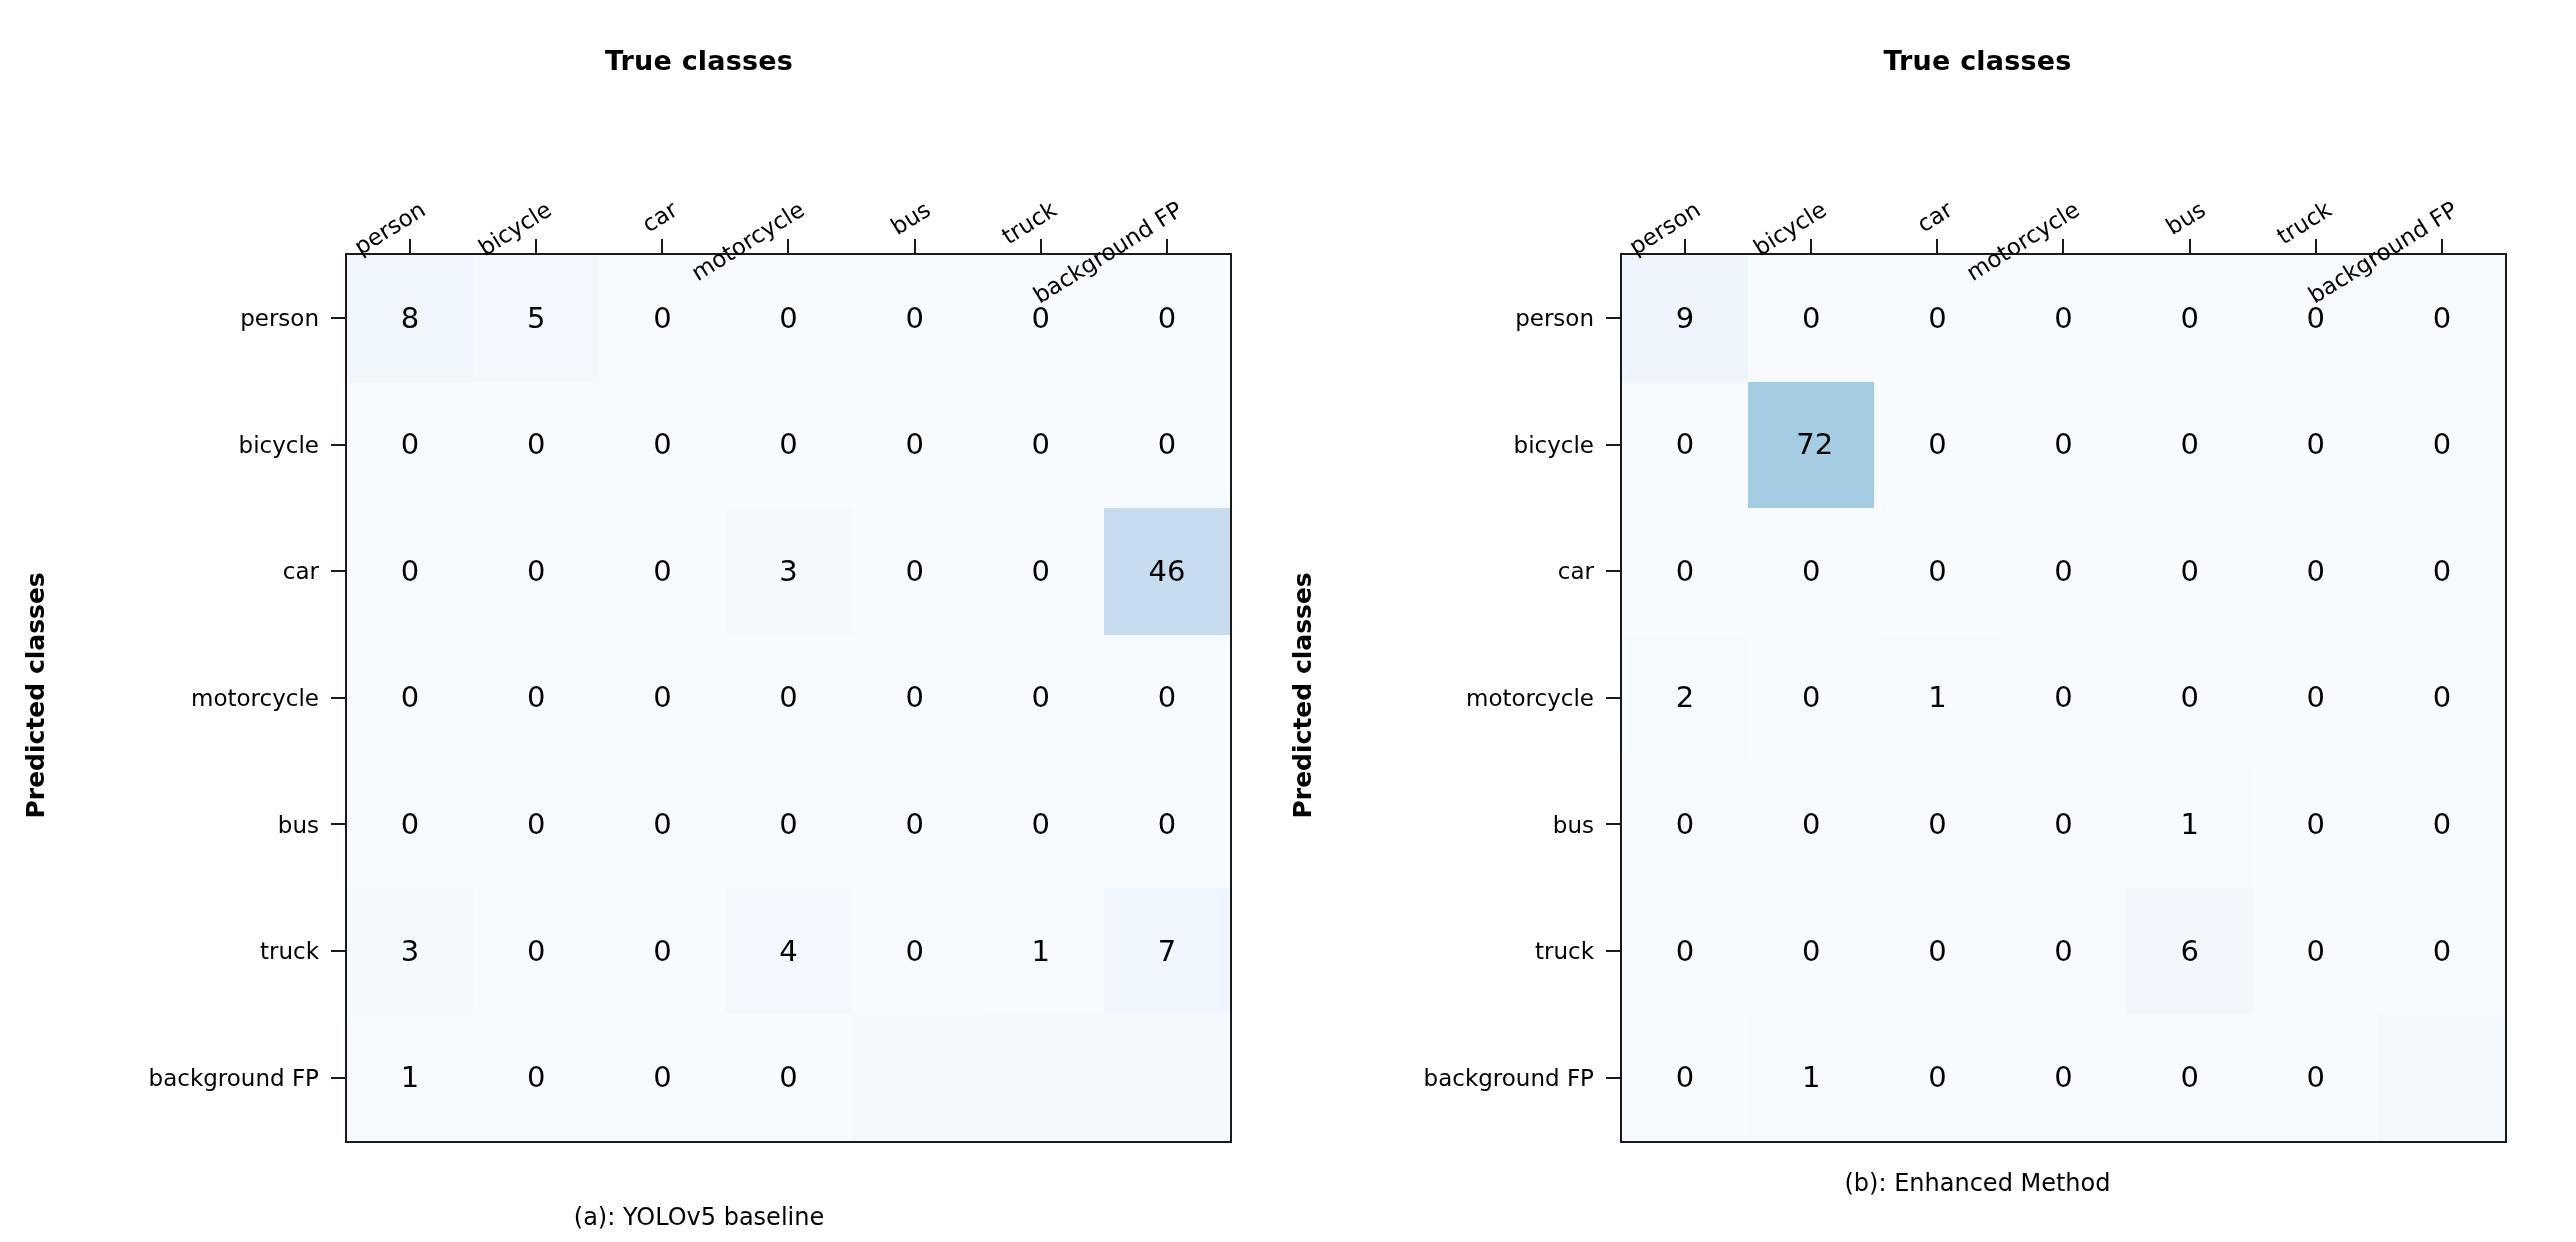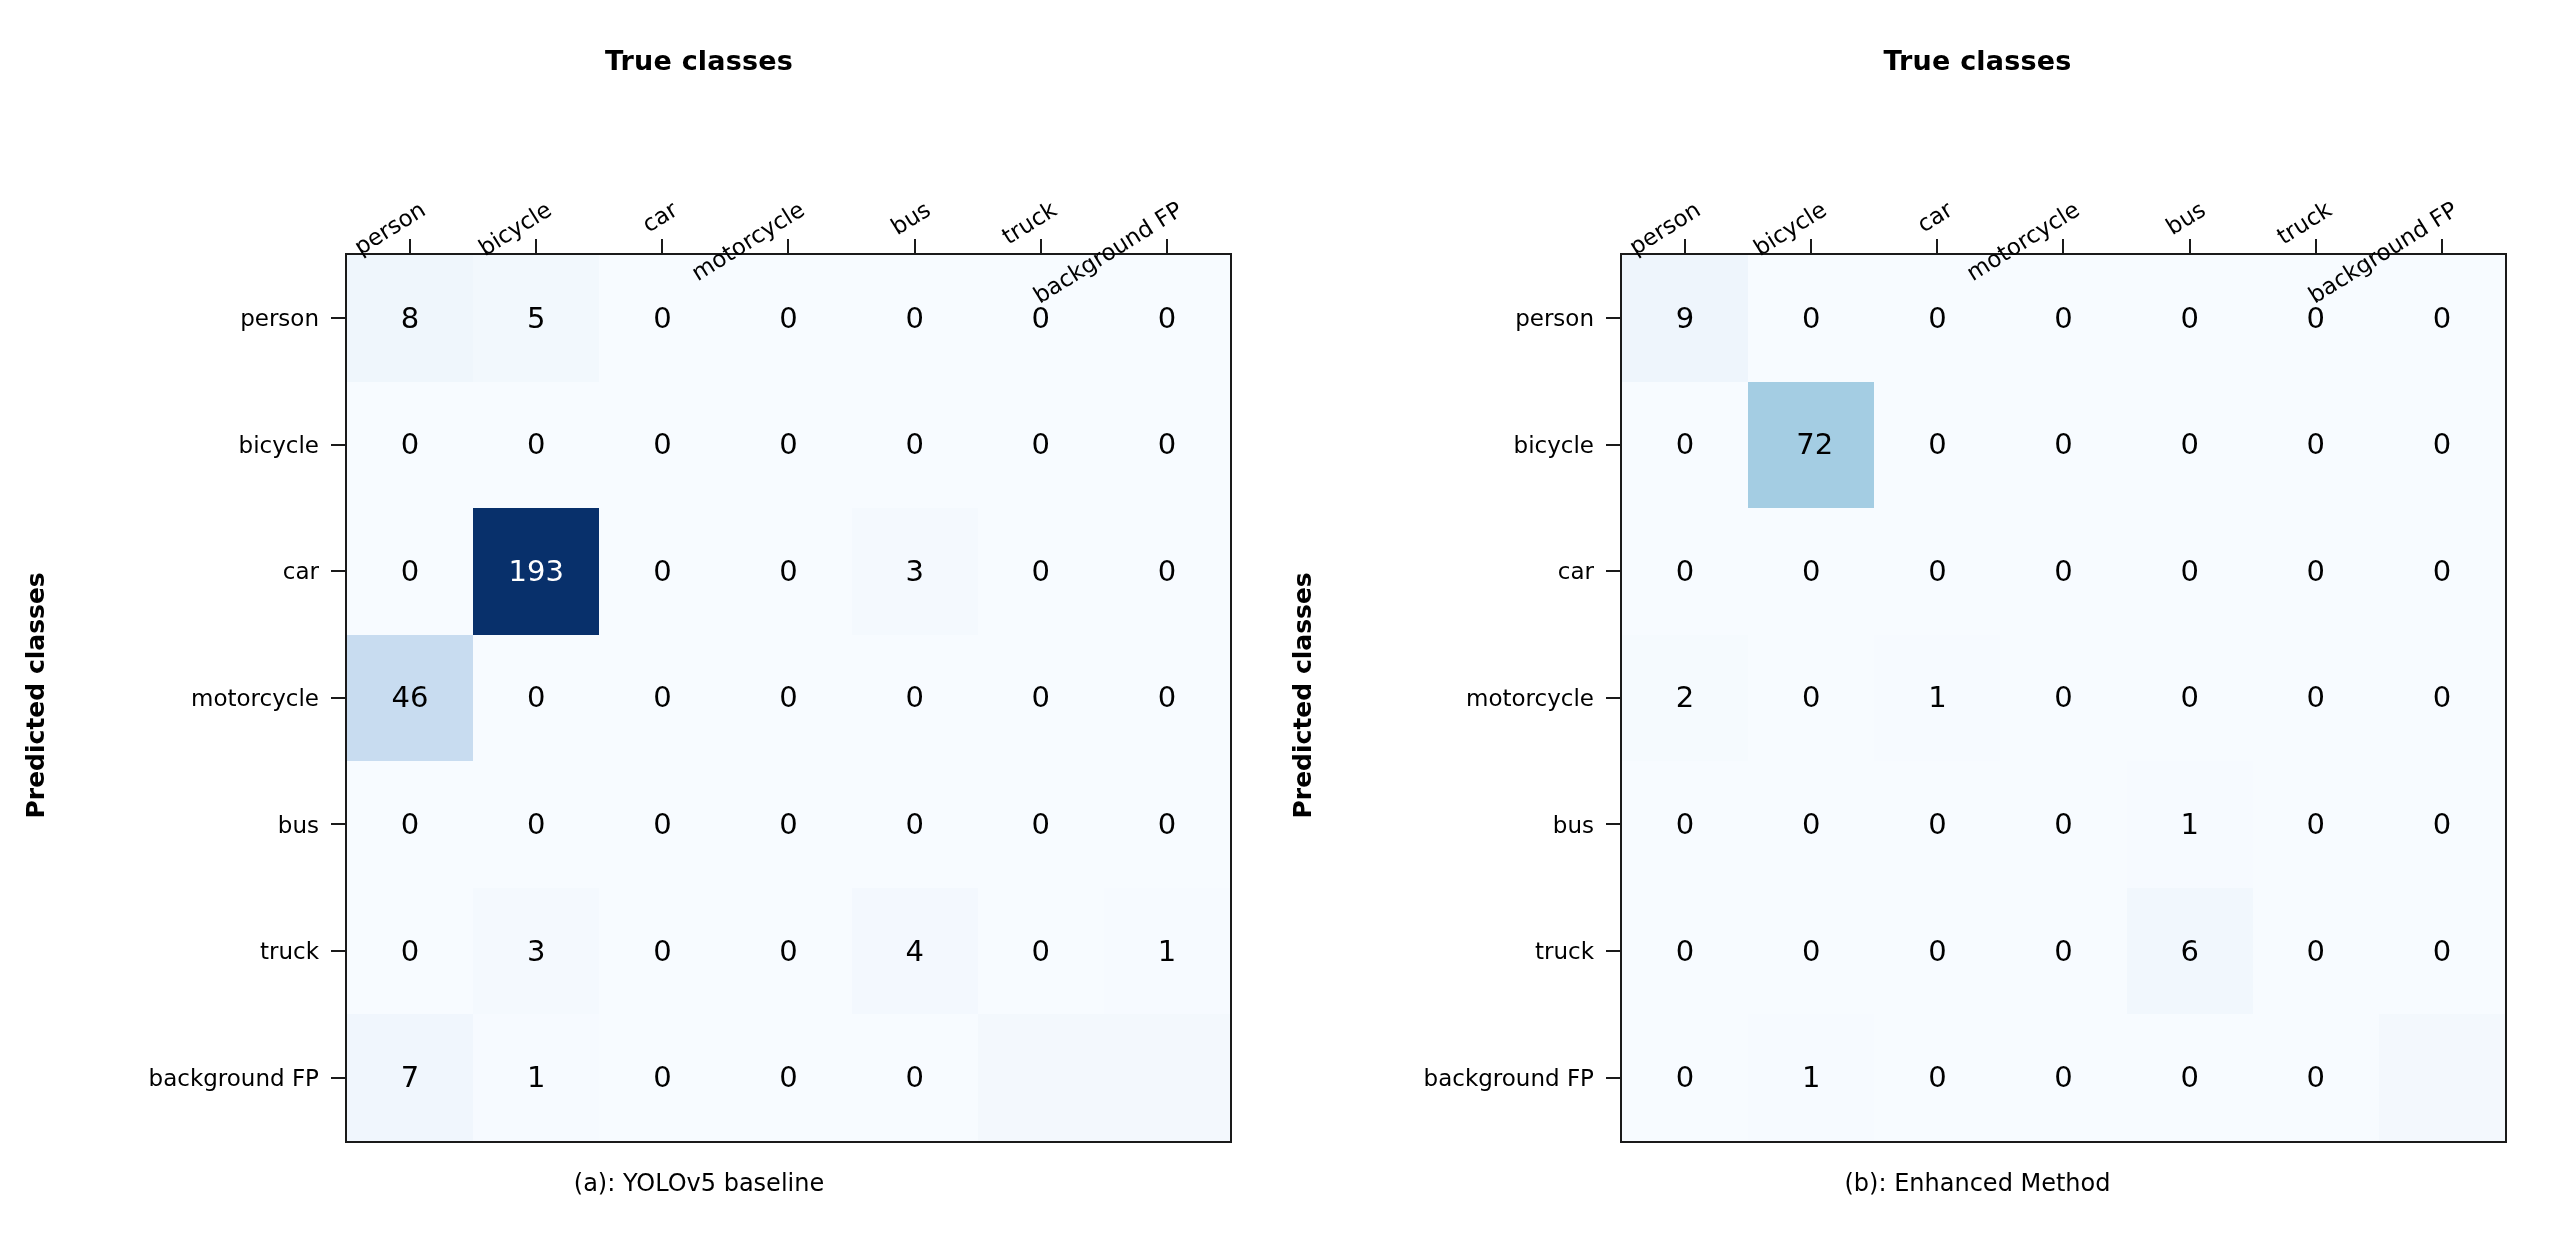--- a/index.html
+++ b/index.html
@@ -31,21 +31,21 @@
 
   
   .panel-caption{
     position:absolute;
     left:0;right:0;
     top:1169px;
     text-align:center;
     font-size:24px;
     color:#000;
   }
-  .panel.left .panel-caption{padding-left:110px;}
+  .panel.left .panel-caption{padding-left:110px;margin-top:34px;}
   .panel.right .panel-caption{padding-left:91px;}
 
   
   .ylabel{
     position:absolute;
     font-size:25px;
     font-weight:bold;
     color:#000;
     white-space:nowrap;
     transform-origin:50% 50%;
@@ -133,21 +133,20 @@
           <div class="cell" style="background: rgb(247, 251, 255);">0</div>
           <div class="cell" style="background: rgb(247, 251, 255);">0</div>
           <div class="cell" style="background: rgb(247, 251, 255);">0</div>
           <div class="cell" style="background: rgb(247, 251, 255);">0</div>
           <div class="cell" style="background: rgb(247, 251, 255);">0</div>
           <div class="cell" style="background: rgb(247, 251, 255);">0</div>
           <div class="cell" style="background: rgb(247, 251, 255);">0</div>
           <div class="cell" style="background: rgb(247, 251, 255);">0</div>
           <div class="cell" style="background: rgb(247, 251, 255);">0</div>
           <div class="cell" style="background: rgb(247, 251, 255);">0</div>
-          <div class="cell dark" style="background: rgb(8, 48, 107);">193</div>
           <div class="cell" style="background: rgb(247, 251, 255);">0</div>
           <div class="cell" style="background: rgb(247, 251, 255);">0</div>
           <div class="cell" style="background: rgb(244, 249, 254);">3</div>
           <div class="cell" style="background: rgb(247, 251, 255);">0</div>
           <div class="cell" style="background: rgb(247, 251, 255);">0</div>
           <div class="cell" style="background: rgb(200, 220, 240);">46</div>
           <div class="cell" style="background: rgb(247, 251, 255);">0</div>
           <div class="cell" style="background: rgb(247, 251, 255);">0</div>
           <div class="cell" style="background: rgb(247, 251, 255);">0</div>
           <div class="cell" style="background: rgb(247, 251, 255);">0</div>

